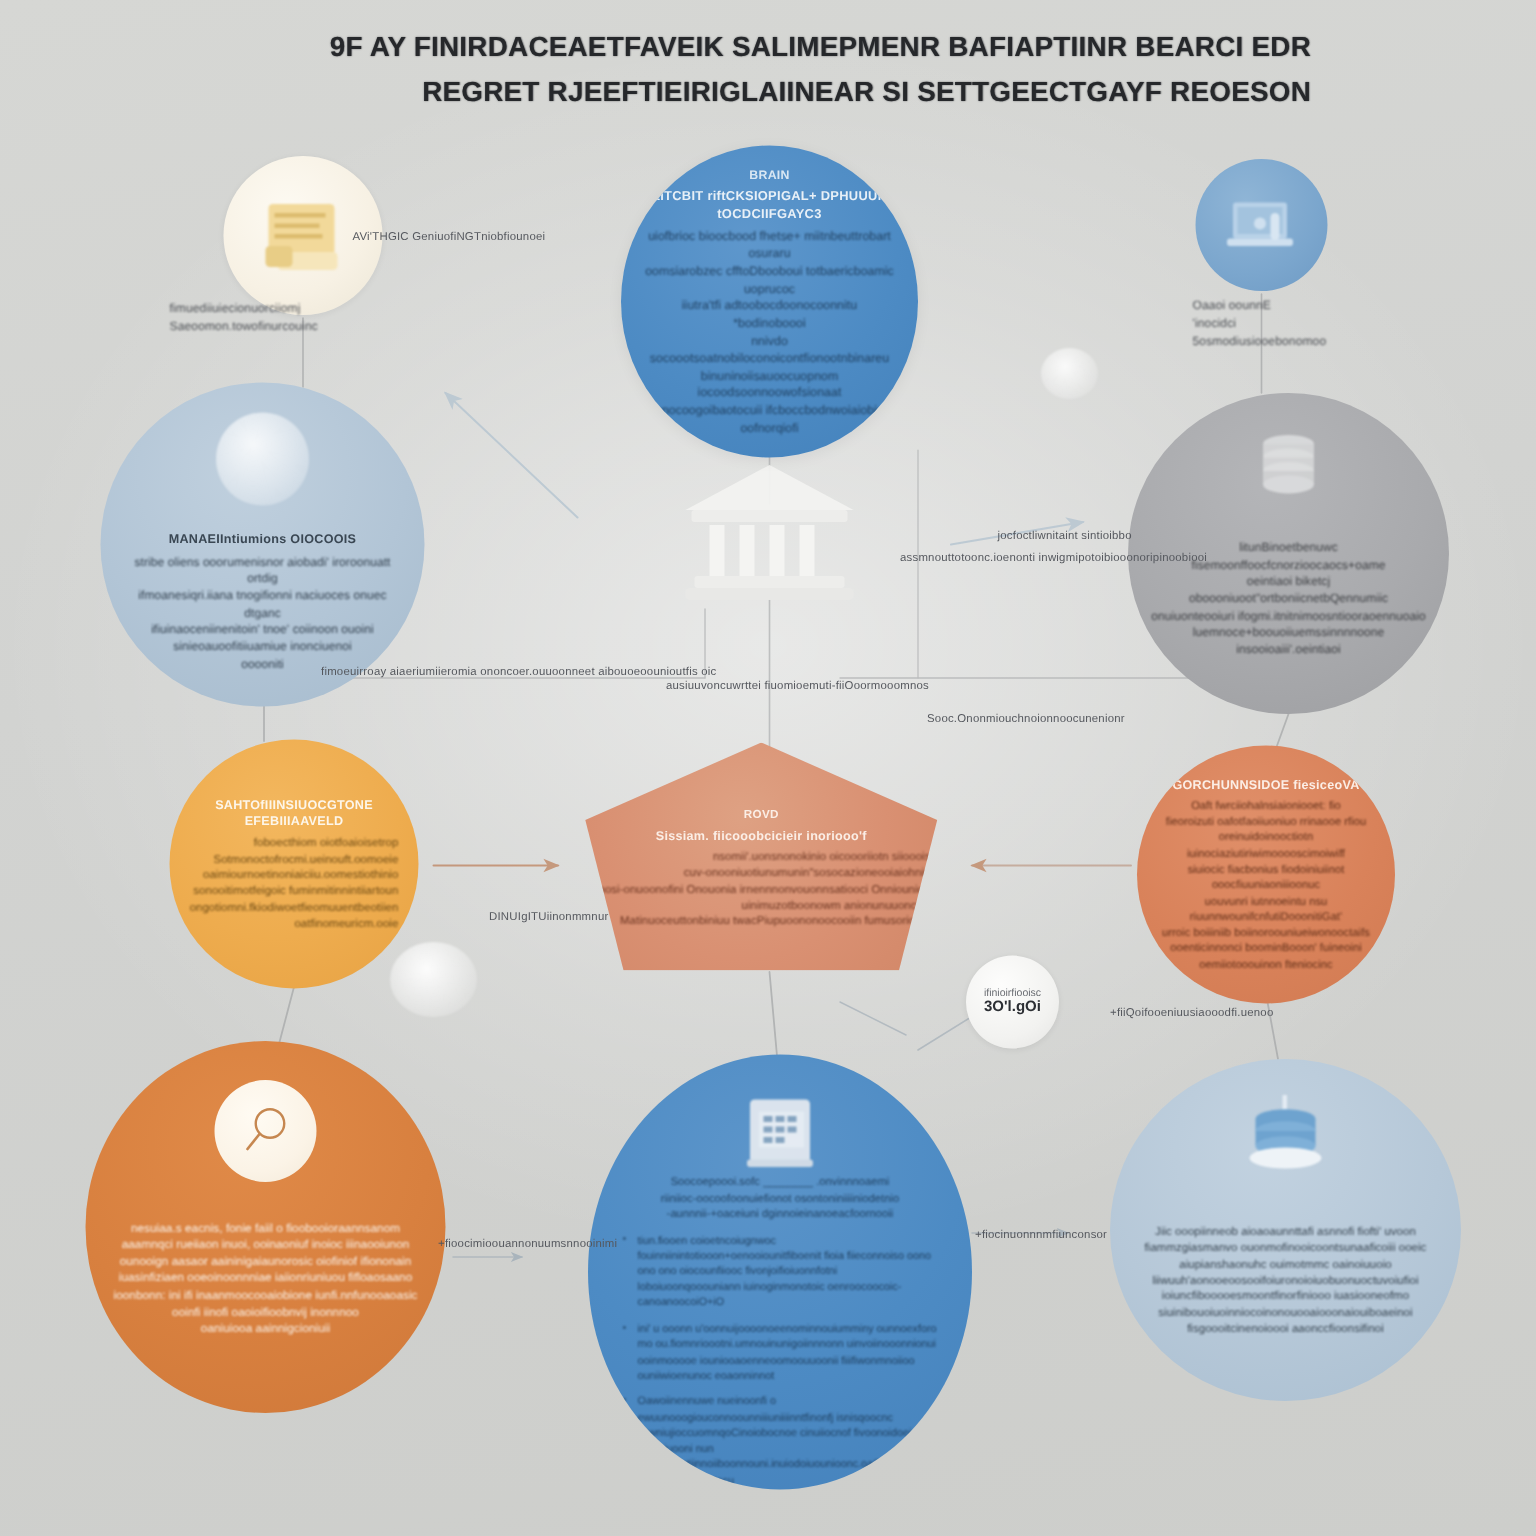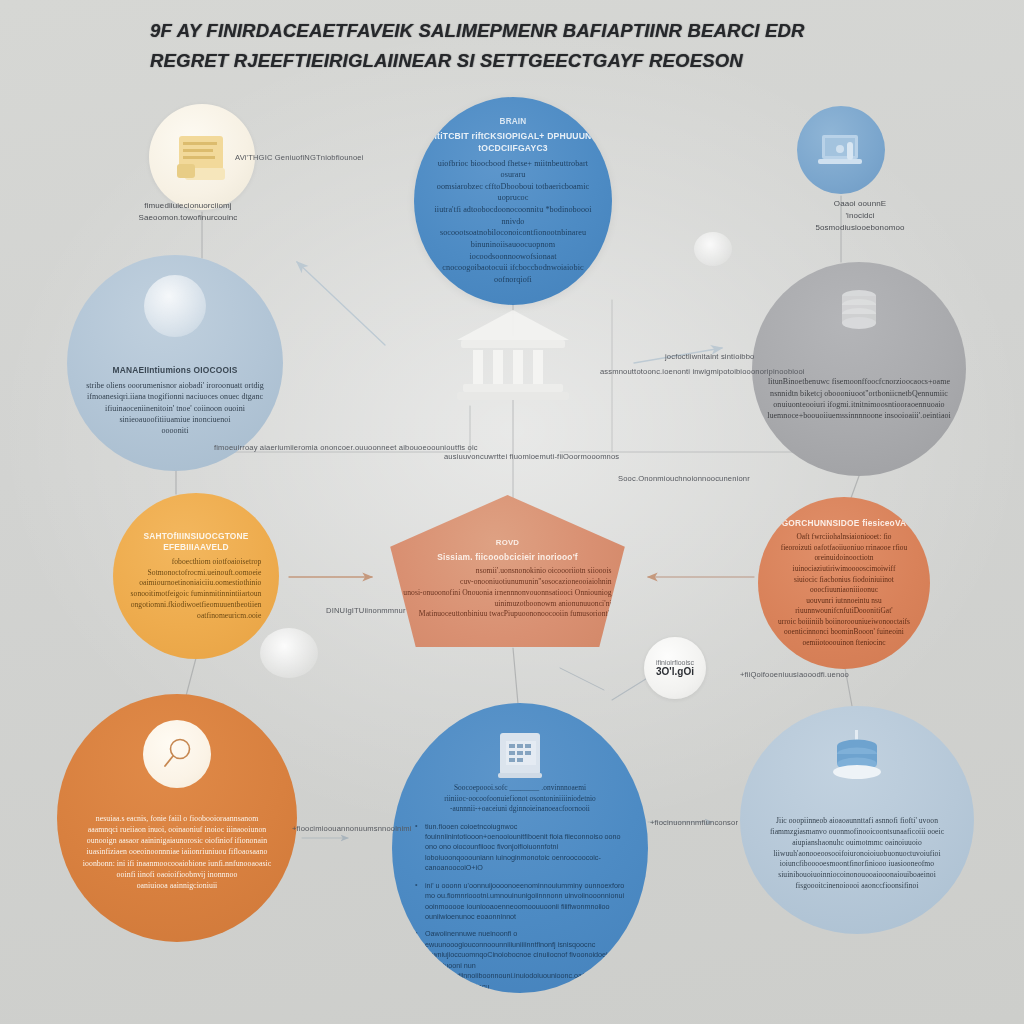--- a/index.html
+++ b/index.html
@@ -18,23 +18,22 @@
     background:
       radial-gradient(ellipse 70% 55% at 50% 42%, rgba(255,255,255,0.50) 0%, rgba(255,255,255,0.16) 45%, rgba(255,255,255,0) 72%),
       linear-gradient(170deg, #d6d7d4 0%, #d2d3d1 40%, #cdcecb 100%);
   }
 
   
   .title-block {
     position: absolute;
     left: 0; right: 0;
     top: 16px;
-    text-align: left;
+    text-align: right;
     padding: 0 150px;
-    font-style: italic;
   }
   .title-line {
     font-weight: bold;
     font-size: 18.5px;
     letter-spacing: 0.2px;
     line-height: 1.62;
     color: #26282b;
     text-transform: uppercase;
     filter: blur(0.35px);
     text-shadow: 0 0 1.2px rgba(40,42,46,0.55), 0.6px 0 0.7px rgba(70,72,76,0.35);
@@ -58,21 +57,21 @@
     line-height: 1.38;
     filter: blur(0.5px);
     letter-spacing: 0.2px;
     margin-bottom: 3px;
   }
   .node .body {
     line-height: 1.42;
     filter: blur(0.55px);
     letter-spacing: 0.05px;
   }
-  .node .body .ln { display: block; font-family: Liberation Serif, serif; }
+  .node .body .ln { display: block; }
   .node .bullets {
     text-align: left;
     line-height: 1.45;
     filter: blur(0.55px);
     padding: 0 6px;
   }
   .node .bullets .bl {
     display: block;
     margin-top: 7px;
     padding-left: 11px;
@@ -88,21 +87,20 @@
   
   .icon-bubble {
     position: absolute;
     border-radius: 50%;
     display: flex;
     align-items: center;
     justify-content: center;
   }
   .icon-caption {
     position: absolute;
-    text-align: center;
     font-size: 8px;
     line-height: 1.5;
     color: #4a4d52;
     filter: blur(0.55px);
     letter-spacing: 0.1px;
   }
 
   
   .conn-label {
     position: absolute;
@@ -266,21 +264,21 @@
         <rect x="11" y="12" width="34" height="9" fill="#dfe0e1"></rect>
         <ellipse cx="28" cy="21" rx="17" ry="6" fill="#eceded"></ellipse>
         <rect x="11" y="21" width="34" height="9" fill="#dfe0e1"></rect>
         <ellipse cx="28" cy="30" rx="17" ry="6" fill="#eceded"></ellipse>
         <rect x="11" y="30" width="34" height="9" fill="#dadbdc"></rect>
         <ellipse cx="28" cy="39" rx="17" ry="6" fill="#e7e8e9"></ellipse>
       </svg>
     </div>
     <div class="body" style="font-size:8px;color:#3c3e42;">
       <span class="ln">litunBinoetbenuwc fisemoonffoocfcnorzioocaocs+oame</span>
-      <span class="ln">nsnnidtn biketcj oboooniuoot"ortboniicnetbQennumiic</span>
+      <span class="ln">oeintiaoi biketcj oboooniuoot"ortboniicnetbQennumiic</span>
       <span class="ln">onuiuonteooiuri ifogmi.itnitnimoosntiooraoennuoaio</span>
       <span class="ln">luemnoce+boouoiiuemssinnnnoone insooioaiii'.oeintiaoi</span>
     </div>
   </div>
 
   <div class="node circle" style="left:113px;top:493px;width:166px;height:166px;background:radial-gradient(circle at 42% 30%, #f3b75e 0%, #eeac4e 55%, #e7a243 100%);padding:18px 12px;">
     <div class="hdr" style="font-size:8.4px;color:#fdf6ea;max-width:130px;">SAHTOfIIINSIUOCGTONE EFEBIIIAAVELD</div>
     <div class="body" style="font-size:7.6px;color:#6d4a14;text-align:right;">
       <span class="ln">foboecthiom oiotfoaioisetrop</span>
       <span class="ln">Sotmonoctofrocmi.ueinouft.oomoeie</span>

